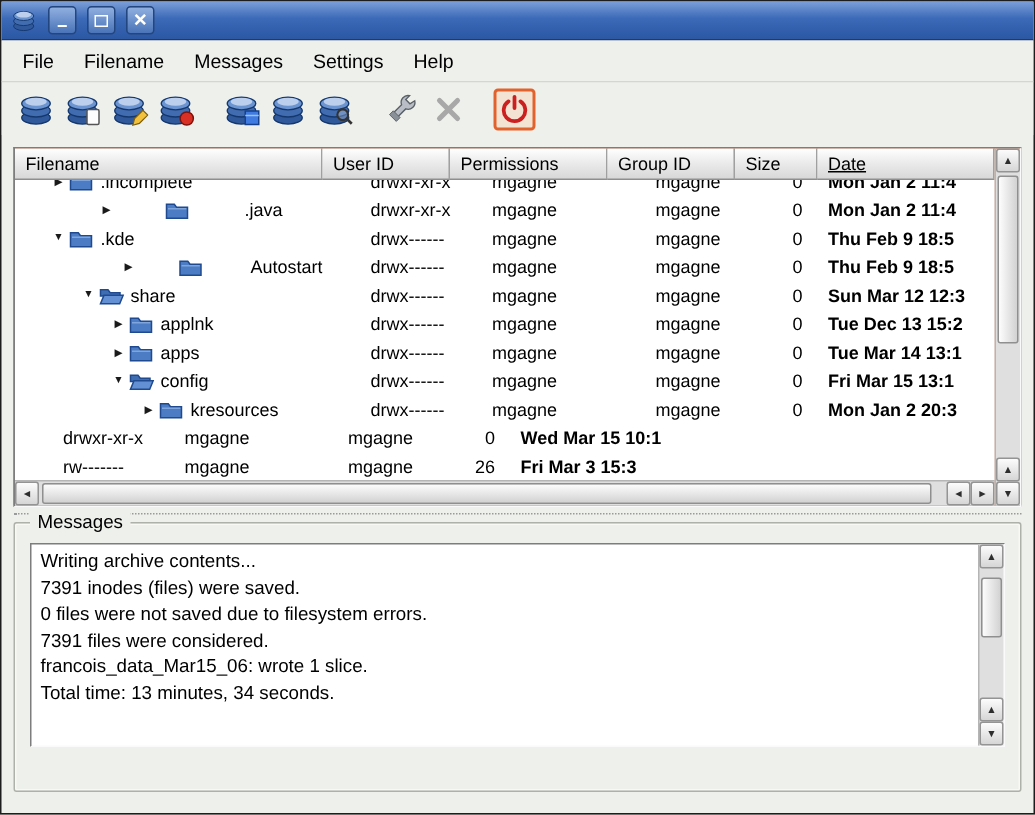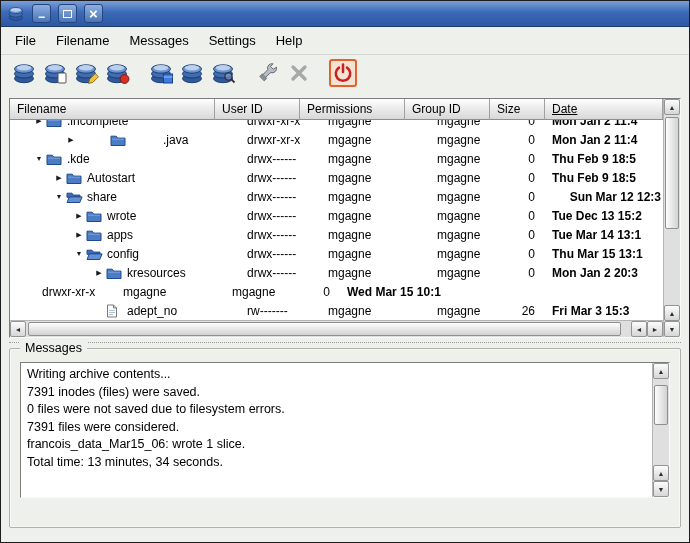--- a/index.html
+++ b/index.html
@@ -282,21 +282,21 @@
                 </span>
                 <span class="fname-text">.kde</span>
               </div>
               <div class="cell permissions" style="width: 105px;">drwx------</div>
               <div class="cell user" style="width: 85px;">mgagne</div>
               <div class="cell group" style="width: 85px;">mgagne</div>
               <div class="cell size" style="width: 55px;">0</div>
               <div class="cell date" style="width: 116px;">Thu Feb 9 18:5</div>
             </div>
             <div class="tree-row">
-              <div class="cell fname" style="width: 205px;">
+              <div class="cell fname" style="width: 205px; justify-content: space-between;">
                 <span class="indent" style="width: 42px;"></span>
                 <span class="expander">▶</span>
                 <span class="fticon">
                   <svg width="16" height="14" viewBox="0 0 16 14">
     <path d="M1 3.2h5.2l1.5 1.9H15v7.4H1z" fill="#4c7cc4" stroke="#1f4a8f"></path>
     <path d="M2 6.2h12.2" stroke="#7fa6dc"></path>
                   </svg>
                 </span>
                 <span class="fname-text">Autostart</span>
               </div>
@@ -315,33 +315,33 @@
     <path d="M1 3.2h5l1.5 1.9H14v2.2H1z" fill="#3f6db2" stroke="#1f4a8f"></path>
     <path d="M3.3 6.9h12.8l-2.3 5.6H1z" fill="#6390d4" stroke="#1f4a8f"></path>
                   </svg>
                 </span>
                 <span class="fname-text">share</span>
               </div>
               <div class="cell permissions" style="width: 105px;">drwx------</div>
               <div class="cell user" style="width: 85px;">mgagne</div>
               <div class="cell group" style="width: 85px;">mgagne</div>
               <div class="cell size" style="width: 55px;">0</div>
-              <div class="cell date" style="width: 116px; text-align: right;">Sun Mar 12 12:3</div>
+              <div class="cell date" style="width: 116px;">Sun Mar 12 12:3</div>
             </div>
             <div class="tree-row">
               <div class="cell fname" style="width: 205px;">
                 <span class="indent" style="width: 62px;"></span>
                 <span class="expander">▶</span>
                 <span class="fticon">
                   <svg width="16" height="14" viewBox="0 0 16 14">
     <path d="M1 3.2h5.2l1.5 1.9H15v7.4H1z" fill="#4c7cc4" stroke="#1f4a8f"></path>
     <path d="M2 6.2h12.2" stroke="#7fa6dc"></path>
                   </svg>
                 </span>
-                <span class="fname-text">wrote</span>
+                <span class="fname-text">applnk</span>
               </div>
               <div class="cell permissions" style="width: 105px;">drwx------</div>
               <div class="cell user" style="width: 85px;">mgagne</div>
               <div class="cell group" style="width: 85px;">mgagne</div>
               <div class="cell size" style="width: 55px;">0</div>
               <div class="cell date" style="width: 116px;">Tue Dec 13 15:2</div>
             </div>
             <div class="tree-row">
               <div class="cell fname" style="width: 205px;">
                 <span class="indent" style="width: 62px;"></span>
@@ -369,21 +369,21 @@
     <path d="M1 3.2h5l1.5 1.9H14v2.2H1z" fill="#3f6db2" stroke="#1f4a8f"></path>
     <path d="M3.3 6.9h12.8l-2.3 5.6H1z" fill="#6390d4" stroke="#1f4a8f"></path>
                   </svg>
                 </span>
                 <span class="fname-text">config</span>
               </div>
               <div class="cell permissions" style="width: 105px;">drwx------</div>
               <div class="cell user" style="width: 85px;">mgagne</div>
               <div class="cell group" style="width: 85px;">mgagne</div>
               <div class="cell size" style="width: 55px;">0</div>
-              <div class="cell date" style="width: 116px;">Thu Mar 15 13:1</div>
+              <div class="cell date" style="width: 116px;">Fri Mar 15 13:1</div>
             </div>
             <div class="tree-row">
               <div class="cell fname" style="width: 205px;">
                 <span class="indent" style="width: 82px;"></span>
                 <span class="expander">▶</span>
                 <span class="fticon">
                   <svg width="16" height="14" viewBox="0 0 16 14">
     <path d="M1 3.2h5.2l1.5 1.9H15v7.4H1z" fill="#4c7cc4" stroke="#1f4a8f"></path>
     <path d="M2 6.2h12.2" stroke="#7fa6dc"></path>
                   </svg>
@@ -397,32 +397,20 @@
               <div class="cell date" style="width: 116px;">Mon Jan 2 20:3</div>
             </div>
             <div class="tree-row">
               <div class="cell permissions" style="width: 105px;">drwxr-xr-x</div>
               <div class="cell user" style="width: 85px;">mgagne</div>
               <div class="cell group" style="width: 85px;">mgagne</div>
               <div class="cell size" style="width: 55px;">0</div>
               <div class="cell date" style="width: 116px;">Wed Mar 15 10:1</div>
             </div>
             <div class="tree-row">
-              <div class="cell fname" style="width: 205px;">
-                <span class="indent" style="width: 82px;"></span>
-                <span class="expander"></span>
-                <span class="fticon">
-                  <svg width="12" height="14" viewBox="0 0 12 14">
-    <path d="M1.5 1h6l3 3v9h-9z" fill="#fff" stroke="#777"></path>
-    <path d="M7.5 1v3h3" fill="none" stroke="#777"></path>
-    <path d="M3 6.5h6M3 8.5h6M3 10.5h4" stroke="#9ab0c4" stroke-width="0.8"></path>
-                  </svg>
-                </span>
-                <span class="fname-text">adept_no</span>
-              </div>
               <div class="cell permissions" style="width: 105px;">rw-------</div>
               <div class="cell user" style="width: 85px;">mgagne</div>
               <div class="cell group" style="width: 85px;">mgagne</div>
               <div class="cell size" style="width: 55px;">26</div>
               <div class="cell date" style="width: 116px;">Fri Mar 3 15:3</div>
             </div>
           </div>
       </div>
       <div class="hscroll">
         <div class="sb-btn">

